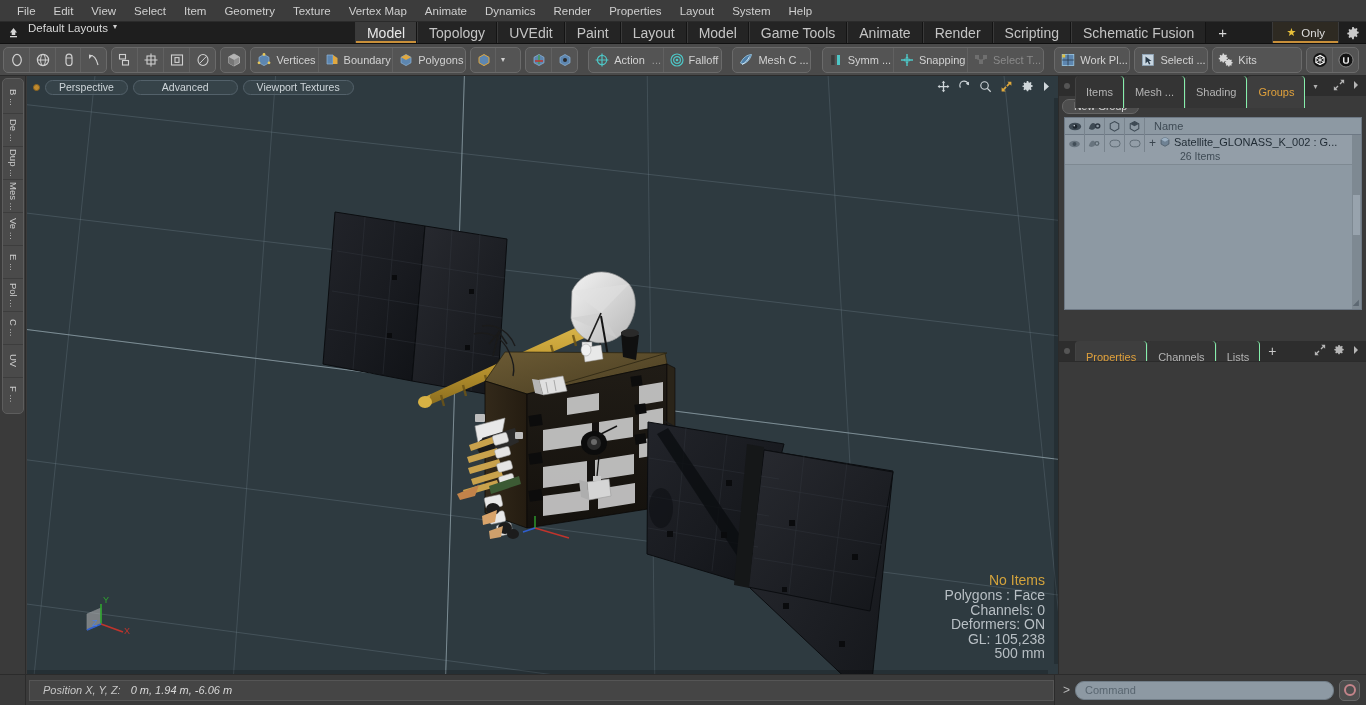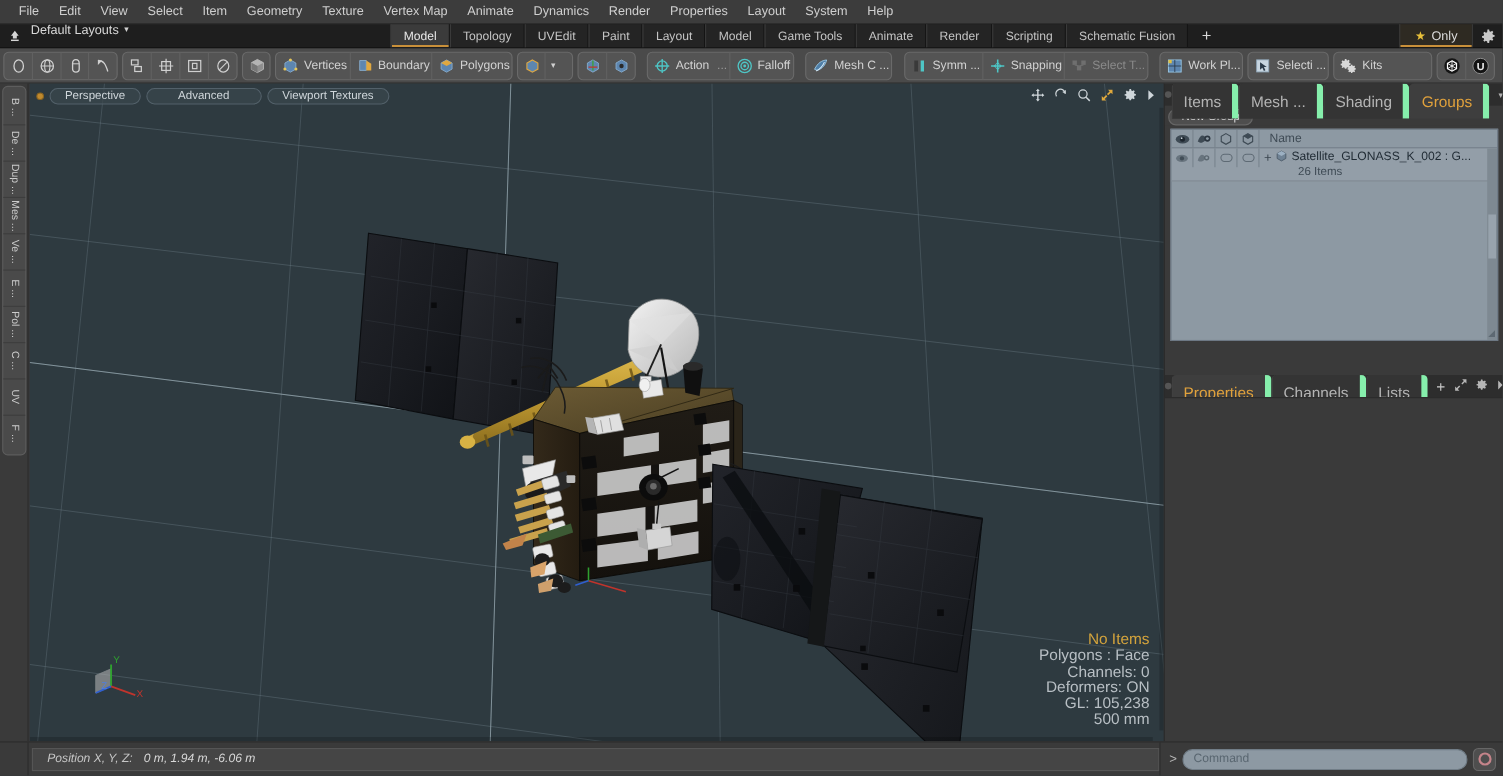--- a/index.html
+++ b/index.html
@@ -38,21 +38,21 @@
     color:#d0d0d0; font-size:10px;
   }
   .layout-select{
     display:flex; align-items:flex-start; padding:0 6px 0 2px;
     color:#d8d8d8; font-size:11.5px; white-space:nowrap;
   }
   .layout-select .caret{ margin-left:5px; font-size:8px; color:#d0d0d0;}
   .ltabs{ display:flex; align-items:stretch; margin-left:232px; }
   .ltab{
     padding:0 11px; display:flex; align-items:center;
-    font-size:11px; color:#c4c4c4;
+    font-size:14px; color:#c4c4c4;
     border-left:1px solid #3a3a3a; border-right:1px solid #141414;
     background:#242424; white-space:nowrap;
   }
   .ltab.active{
     background:#3b3b3b; color:#e8e8e8;
     box-shadow: inset 0 -2px 0 #c9903a;
   }
   .ltab.plus{ background:transparent; border:none; color:#d8d8d8; font-size:15px; padding:0 12px; }
   .layout-right{
     margin-left:auto; display:flex; align-items:stretch;
@@ -162,23 +162,23 @@
     border-left:1px solid #2b2b2b;
   }
   .panel-tabrow{
     position:relative; height:20px; background:#2d2d2d;
     display:flex; align-items:stretch;
   }
   .pdot{ width:16px; display:flex;align-items:center;justify-content:center;}
   .pdot i{ width:6px;height:6px;border-radius:50%;background:#555; display:block;}
   .ptab{
     padding:16px 10px; display:flex;align-items:center;
-    font-size:14px; color:#b4b4b4;
+    font-size:11px; color:#b4b4b4;
     background:#343434;
-    border-left:1px solid #434343; border-right:6px solid #86efac;
+    border-left:1px solid #434343; border-right:1px solid #86efac;
     border-top-left-radius:4px; border-top-right-radius:4px;
     white-space:nowrap;
   }
   .ptab.active{ background:#3e3e3e; color:#e0a13c; }
   .ptab.plus{ background:transparent;border:none;color:#c8c8c8;font-size:14px;padding:0 8px;}
   .ptab.caret{ background:transparent;border:none;color:#b0b0b0;font-size:8px;padding:0 8px;}
   .ptabs-right{ margin-left:auto; display:flex;align-items:center;gap:7px;padding-right:6px;color:#b6b6b6;}
 
   .newgroup-row{ height:18px; background:#3a3a3a; display:flex; align-items:center; padding:2px 0 0 3px;}
   .newgroup-btn{

